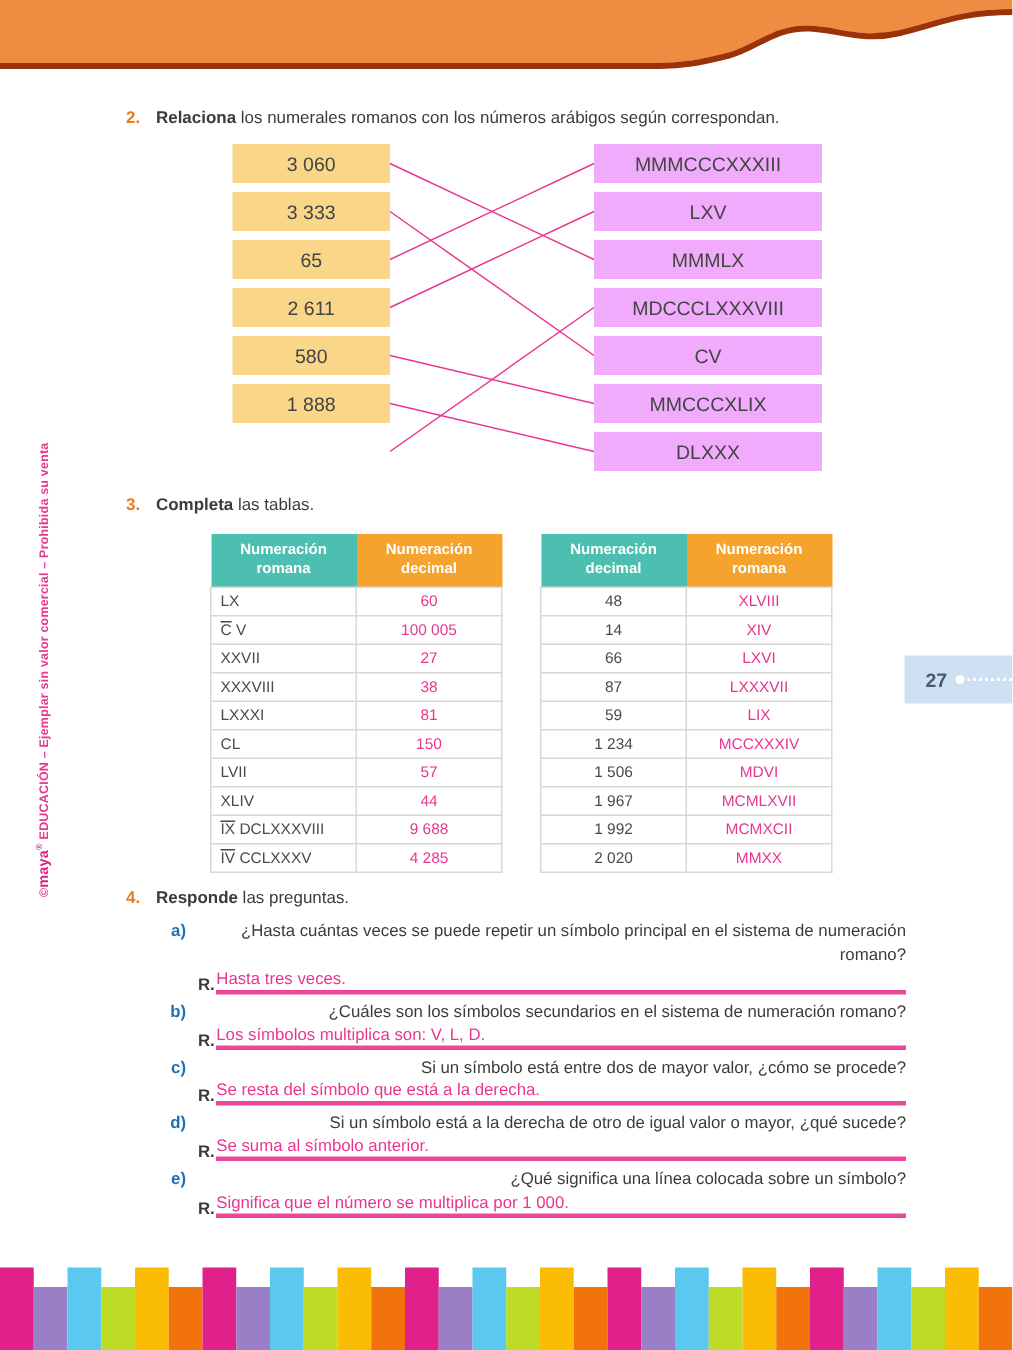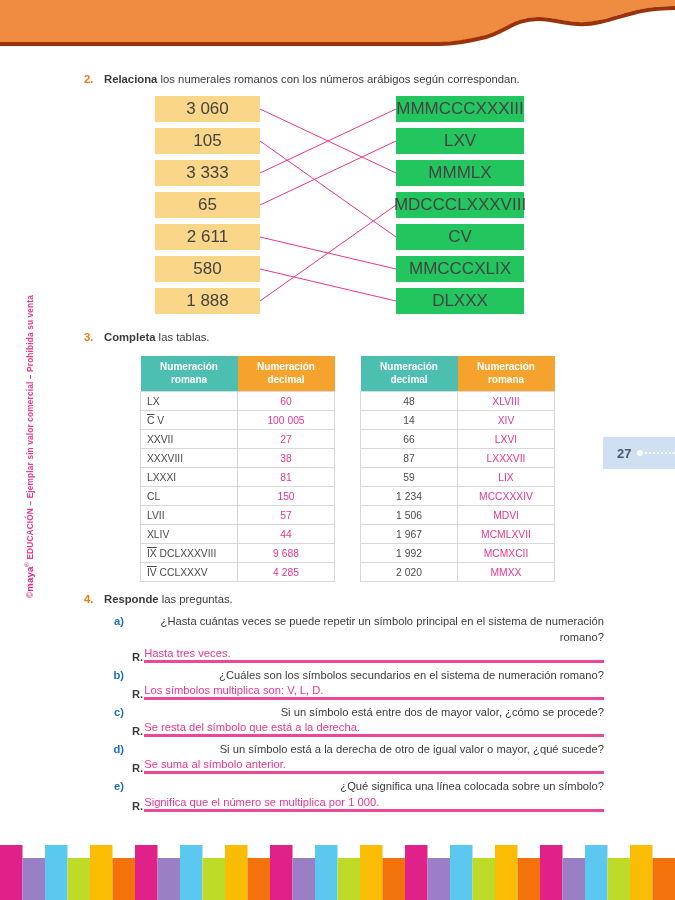--- a/index.html
+++ b/index.html
@@ -52,24 +52,24 @@
   .ex-head { display:flex; align-items:baseline; font-size:11.3px; line-height:1.35; }
   .ex-num { color:#EE7B19; font-weight:bold; width:20px; flex:0 0 20px; }
   .ex-title { color:#3b3b3b; }
   .ex-title b { font-weight:bold; }
 
   
   #match-wrap { position:absolute; left:0; top:48px; width:675px; height:260px; }
   .mcol { position:absolute; }
   .mbox {
     height:26px; display:flex; align-items:center; justify-content:center;
-    font-size:17px; color:#444; margin-bottom:6px;
+    font-size:13px; color:#444; margin-bottom:6px;
   }
   .mbox.left  { width:105px; background:#FAD689; }
-  .mbox.right { width:128px; background:#22c55e; }
+  .mbox.right { width:152px; background:#f0abfc; }
   #match-svg { position:absolute; left:0; top:0; width:675px; height:260px; }
 
   
   .tbl { border-collapse:collapse; }
   .tbl th {
     color:#ffffff; font-size:10px; font-weight:bold; line-height:1.25;
     padding:5px 2px; text-align:center;
   }
   .tbl th.teal   { background:#4DBFB1; }
   .tbl th.orange { background:#F5A32C; }
@@ -127,21 +127,20 @@
         <line x1="260" y1="13" x2="396" y2="77" stroke="#E8368F" stroke-width="1"></line>
         <line x1="260" y1="45" x2="396" y2="141" stroke="#E8368F" stroke-width="1"></line>
         <line x1="260" y1="77" x2="396" y2="13" stroke="#E8368F" stroke-width="1"></line>
         <line x1="260" y1="109" x2="396" y2="45" stroke="#E8368F" stroke-width="1"></line>
         <line x1="260" y1="141" x2="396" y2="173" stroke="#E8368F" stroke-width="1"></line>
         <line x1="260" y1="173" x2="396" y2="205" stroke="#E8368F" stroke-width="1"></line>
         <line x1="260" y1="205" x2="396" y2="109" stroke="#E8368F" stroke-width="1"></line>
       </svg>
     <div class="mcol" id="match-left" style="left:155px; top:0;">
         <div class="mbox left">3 060</div>
-        <div class="mbox left">105</div>
         <div class="mbox left">3 333</div>
         <div class="mbox left">65</div>
         <div class="mbox left">2 611</div>
         <div class="mbox left">580</div>
         <div class="mbox left">1 888</div>
       </div>
     <div class="mcol" id="match-right" style="left:396px; top:0;">
         <div class="mbox right">MMMCCCXXXIII</div>
         <div class="mbox right">LXV</div>
         <div class="mbox right">MMMLX</div>

